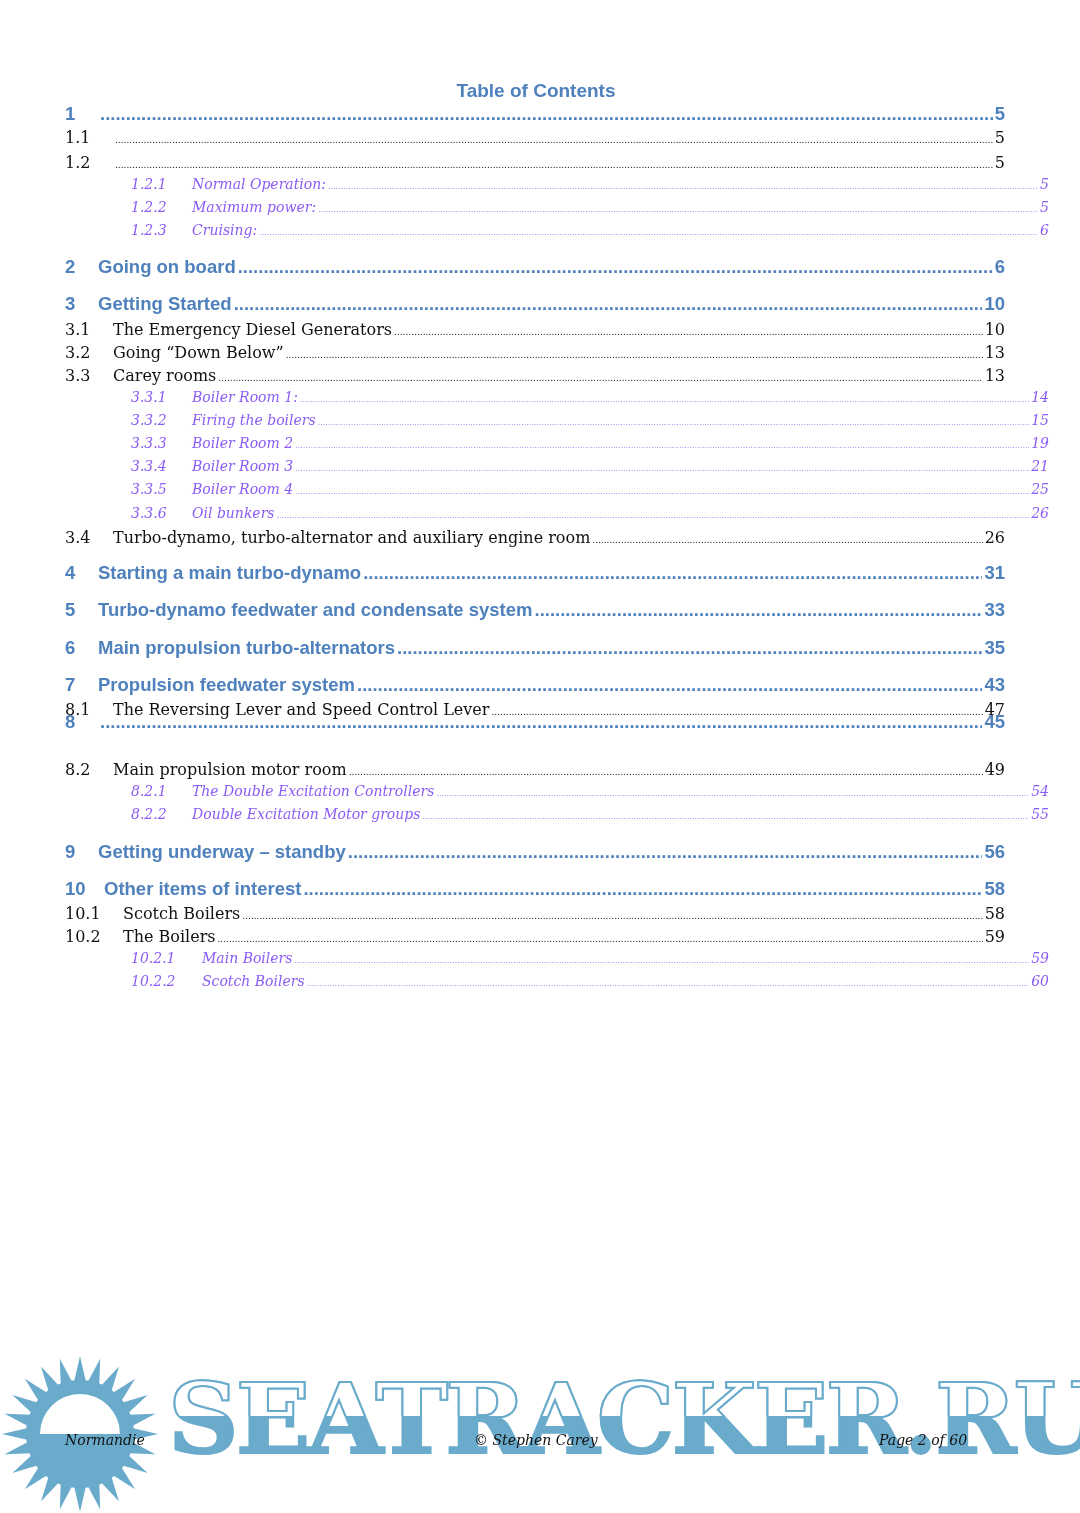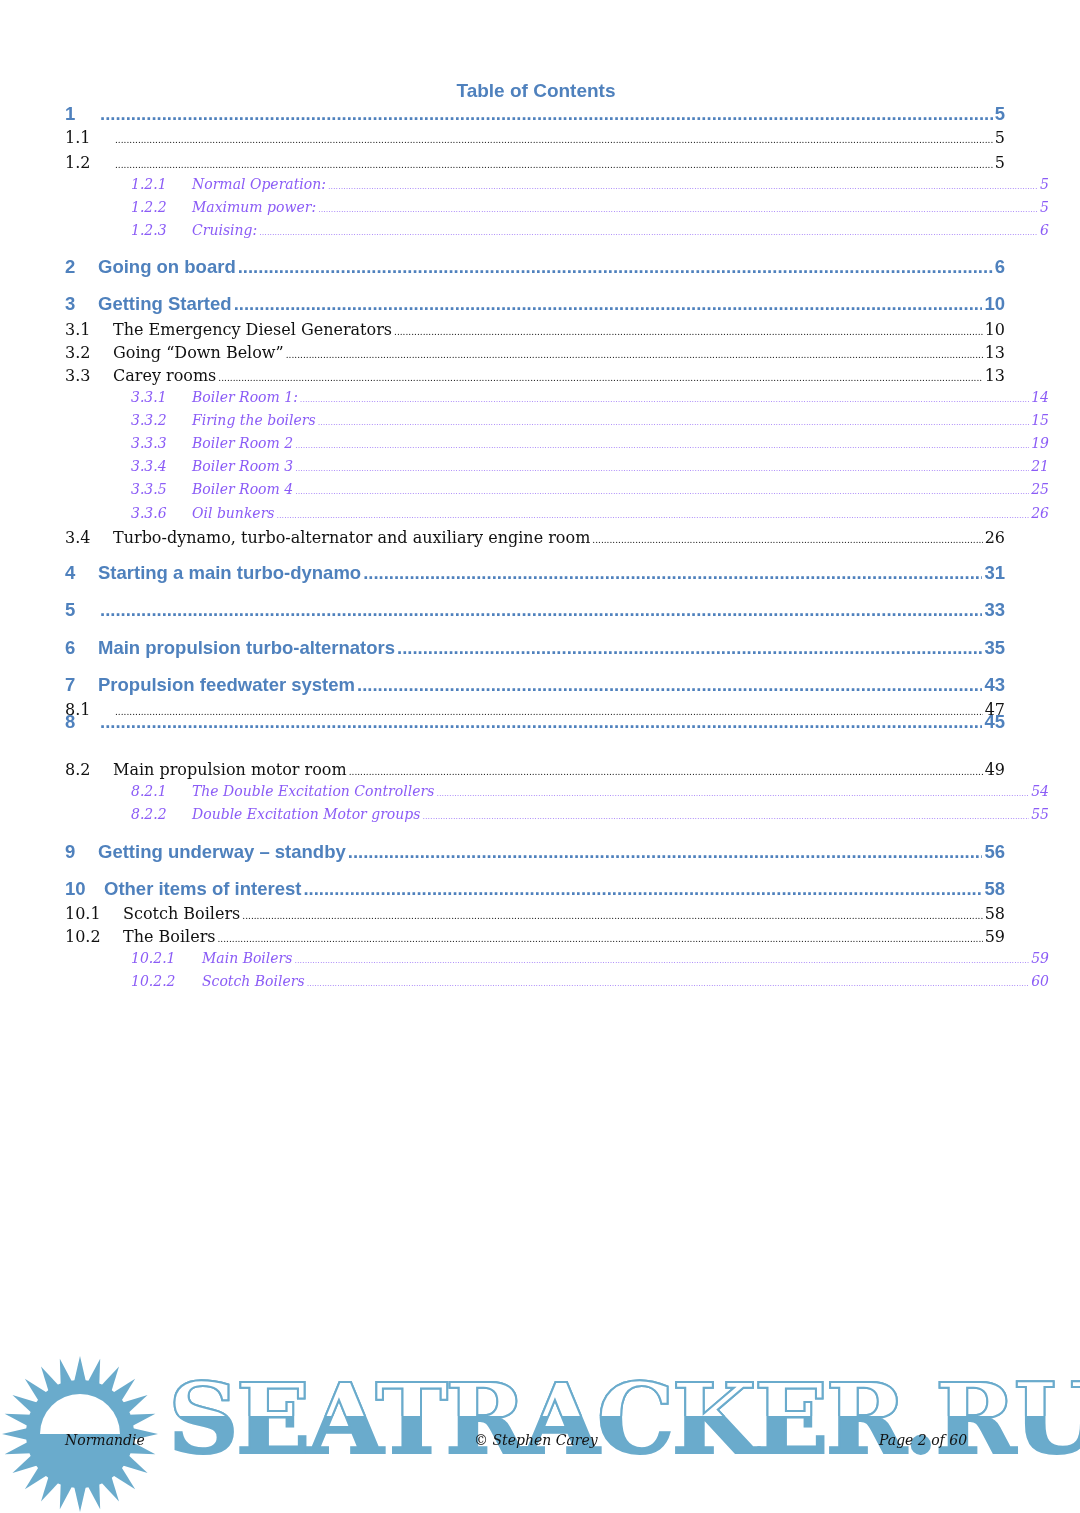--- a/index.html
+++ b/index.html
@@ -142,20 +142,21 @@
       <span class="page">26</span>
     </a>
   <a class="row l1" style="top:562px">
       <span class="num">4</span>
       <span class="label">Starting a main turbo-dynamo</span>
       <span class="leader"></span>
       <span class="page">31</span>
     </a>
   <a class="row l1" style="top:599px">
       <span class="num">5</span>
+      <span class="label">Turbo-dynamo feedwater and condensate system</span>
       <span class="leader"></span>
       <span class="page">33</span>
     </a>
   <a class="row l1" style="top:637px">
       <span class="num">6</span>
       <span class="label">Main propulsion turbo-alternators</span>
       <span class="leader"></span>
       <span class="page">35</span>
     </a>
   <a class="row l1" style="top:674px">
@@ -164,20 +165,21 @@
       <span class="leader"></span>
       <span class="page">43</span>
     </a>
   <a class="row l1" style="top:711px">
       <span class="num">8</span>
       <span class="leader"></span>
       <span class="page">45</span>
     </a>
   <a class="row l2" style="top:700px">
       <span class="num">8.1</span>
+      <span class="label">The Reversing Lever and Speed Control Lever</span>
       <span class="leader"></span>
       <span class="page">47</span>
     </a>
   <a class="row l2" style="top:760px">
       <span class="num">8.2</span>
       <span class="label">Main propulsion motor room</span>
       <span class="leader"></span>
       <span class="page">49</span>
     </a>
   <a class="row l3" style="top:783px">

